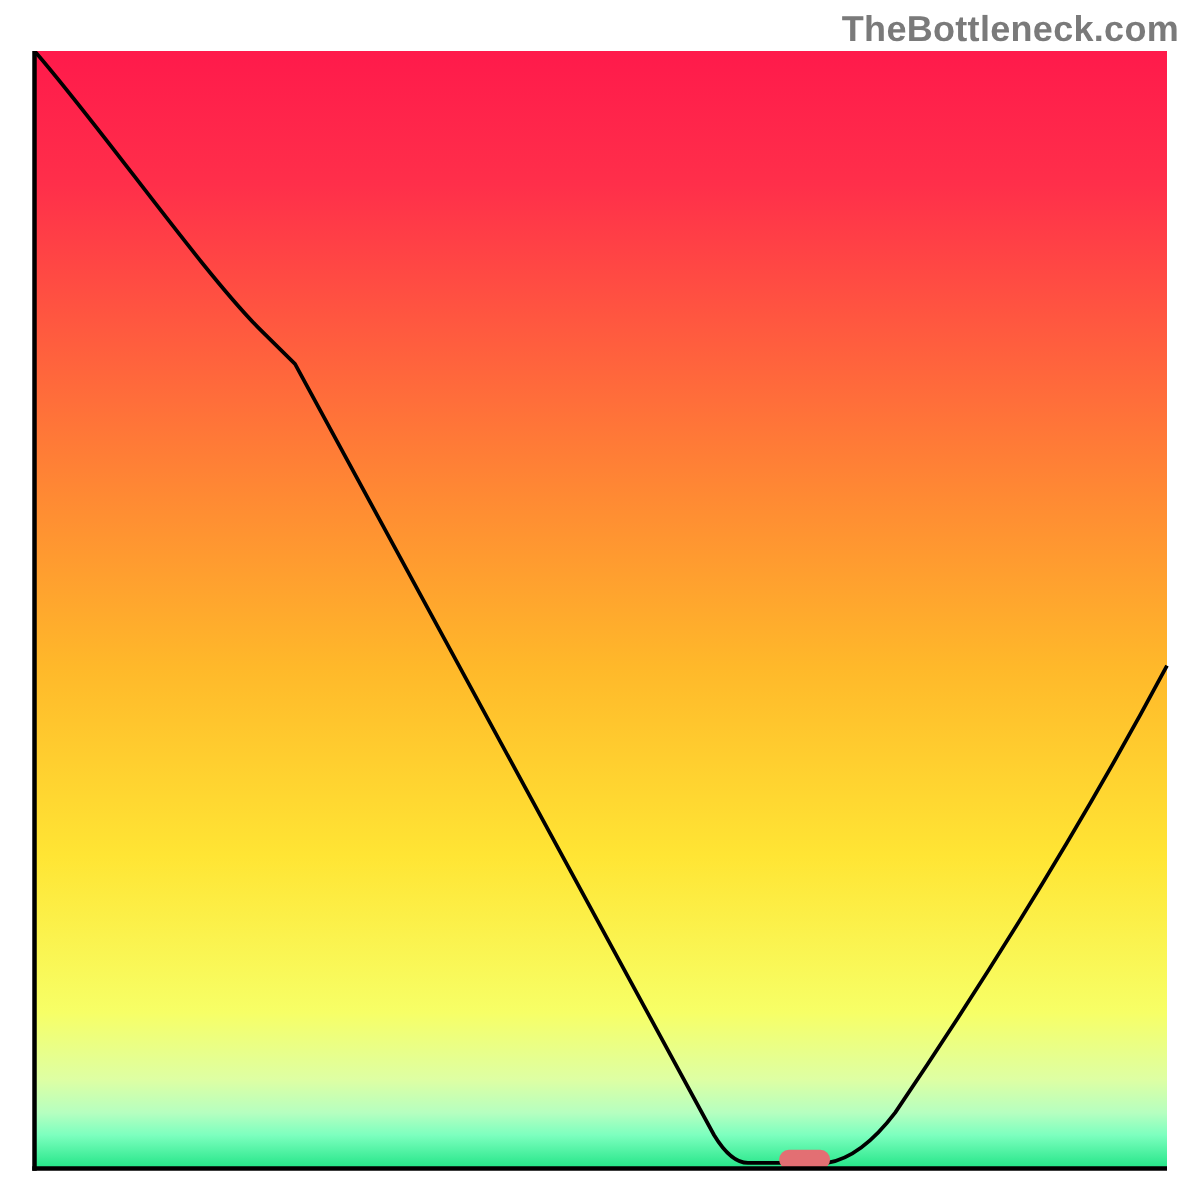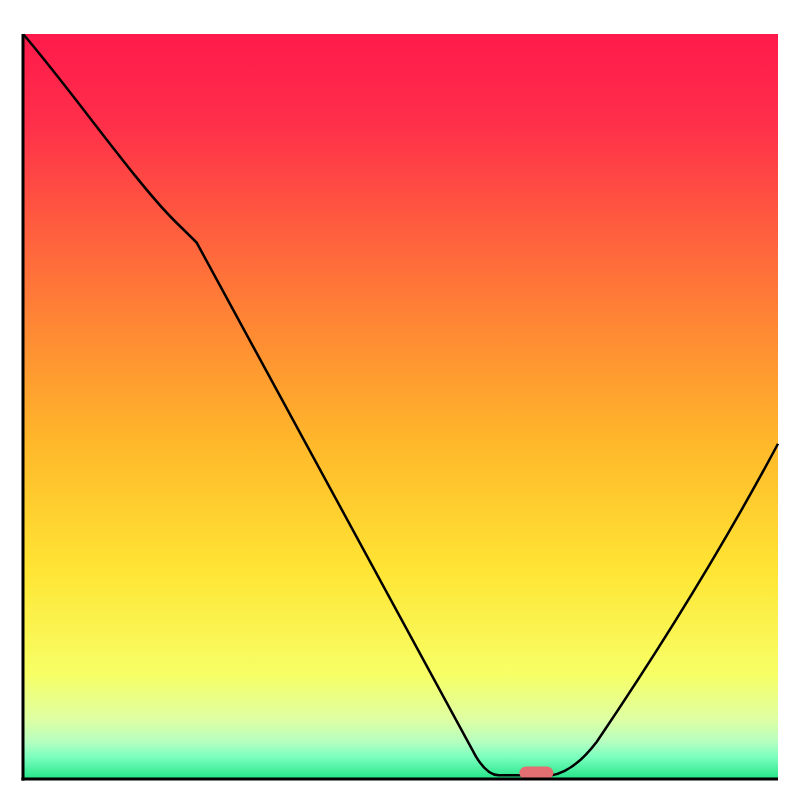--- a/index.html
+++ b/index.html
@@ -33,20 +33,21 @@
     box-sizing: border-box;
   }
   svg {
     display: block;
   }
 </style>
 </head>
 <body>
 
 <div class="container">
+  <div class="watermark">TheBottleneck.com</div>
 
   <div class="plot-frame">
     <svg id="chart-svg" width="760" height="748" viewBox="0 0 760 748">
       <defs>
         <linearGradient id="bg-grad" x1="0" y1="0" x2="0" y2="1">
             <stop offset="0%" stop-color="#ff1a4b"></stop>
             <stop offset="12%" stop-color="#ff2f4a"></stop>
             <stop offset="25%" stop-color="#ff5a3f"></stop>
             <stop offset="40%" stop-color="#ff8a33"></stop>
             <stop offset="55.00000000000001%" stop-color="#ffb82a"></stop>

